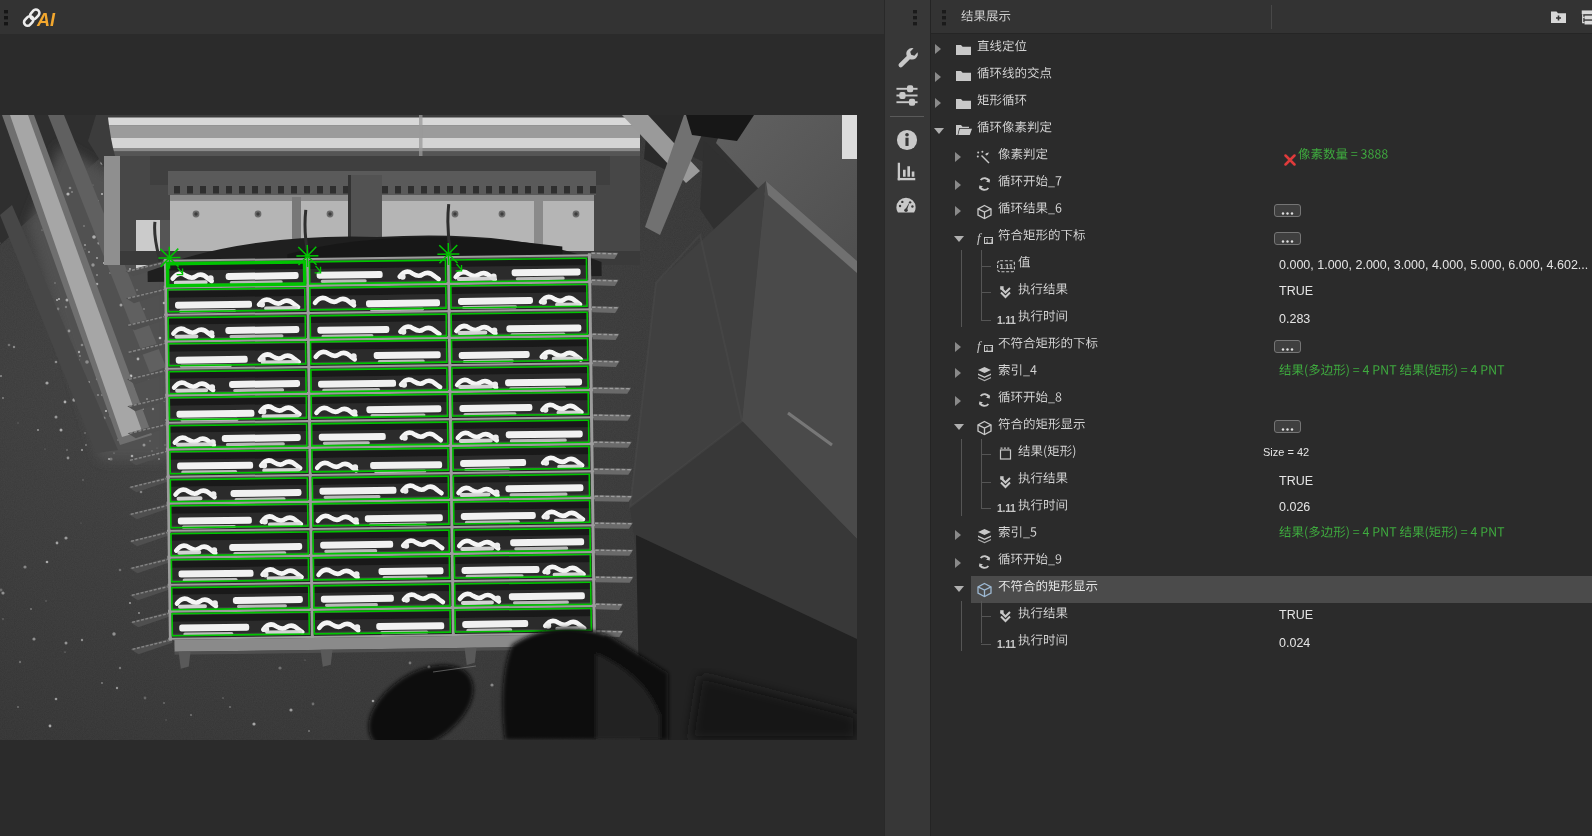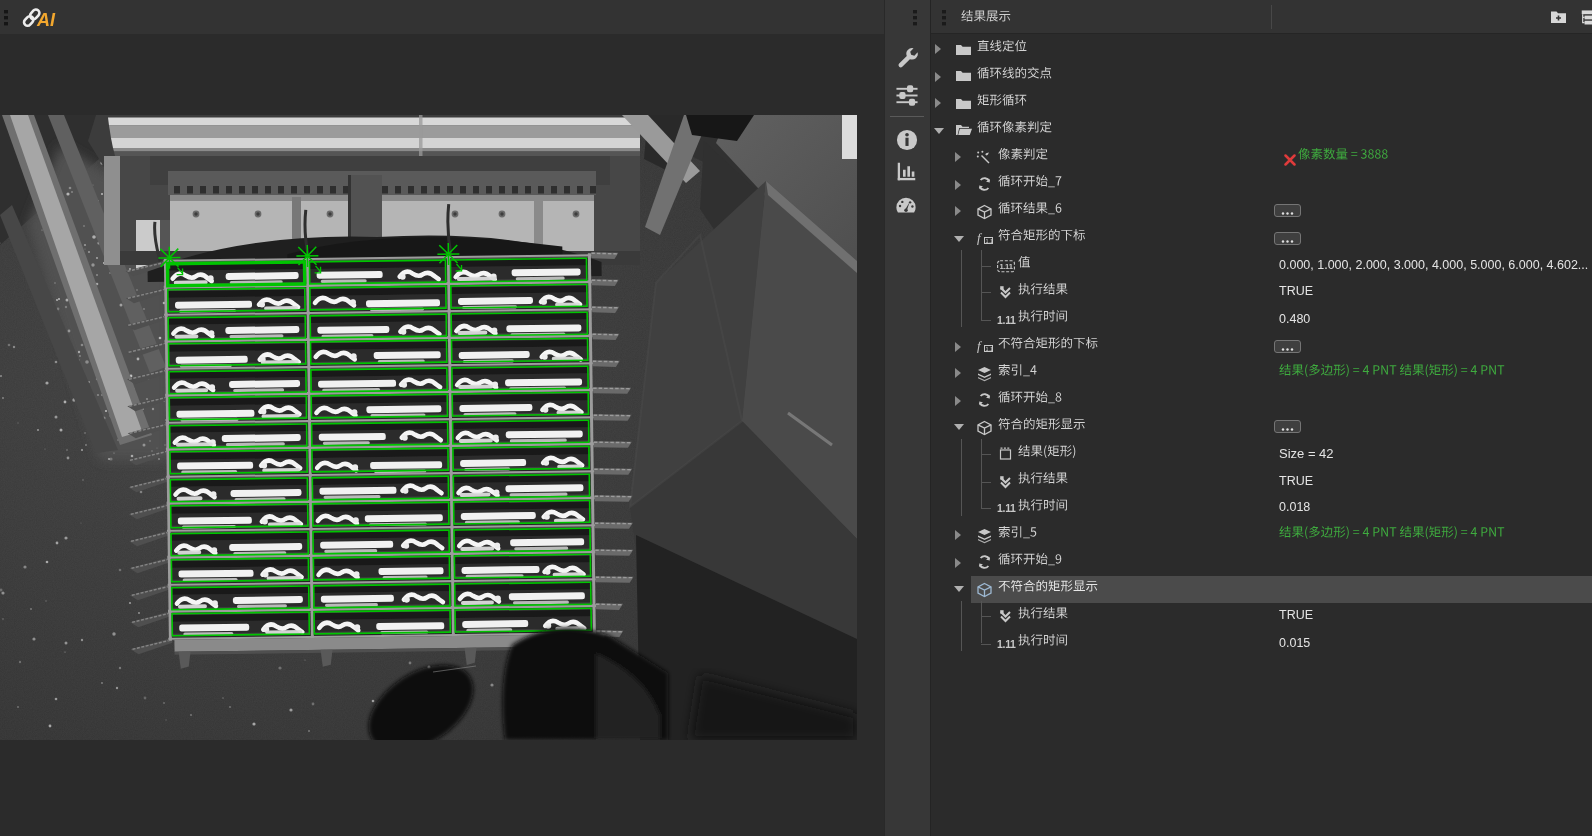--- a/index.html
+++ b/index.html
@@ -1231,21 +1231,21 @@
         <text x="0" y="12" font-family="Liberation Sans" font-weight="bold" font-size="10.5" fill="#c8c8c8" letter-spacing="-0.3">1.11</text>
       </svg></div>
     <div style="position:absolute;left:87px;top:311.3px">
       <svg width="50" height="12" style="overflow:visible;display:block" fill="#d4d4d4">
         <use href="#g32" transform="translate(0.0,9.50) scale(0.01250,-0.01250)"></use>
         <use href="#g33" transform="translate(12.5,9.50) scale(0.01250,-0.01250)"></use>
         <use href="#g34" transform="translate(25.0,9.50) scale(0.01250,-0.01250)"></use>
         <use href="#g35" transform="translate(37.5,9.50) scale(0.01250,-0.01250)"></use>
       </svg>
     </div>
-    <div style="position:absolute;left:348px;top:312px;font-size:12.5px;color:#e4e4e4;white-space:nowrap">0.480</div>
+    <div style="position:absolute;left:348px;top:312px;font-size:12.5px;color:#e4e4e4;white-space:nowrap">0.283</div>
     <div style="position:absolute;left:24px;top:342px;width:0;height:0;border-left:6px solid #8a8a8a;border-top:5px solid transparent;border-bottom:5px solid transparent"></div>
     <div style="position:absolute;left:45px;top:338px;width:18px;height:16px"><svg width="18" height="16" viewBox="0 0 18 16">
         <text x="1" y="12" font-family="Liberation Serif" font-style="italic" font-size="13" fill="#c8c8c8">f</text>
         <g stroke="#c8c8c8" stroke-width="1" fill="none">
           <rect x="8.5" y="7.5" width="8" height="6"></rect>
         </g>
         <text x="9.5" y="12.6" font-family="Liberation Sans" font-size="5.5" fill="#c8c8c8">1.1</text>
       </svg></div>
     <div style="position:absolute;left:67px;top:338.3px">
       <svg width="100" height="12" style="overflow:visible;display:block" fill="#d4d4d4">
@@ -1356,21 +1356,21 @@
     <div style="position:absolute;left:87px;top:446.3px">
       <svg width="58" height="12" style="overflow:visible;display:block" fill="#d4d4d4">
         <use href="#g24" transform="translate(0.0,9.50) scale(0.01250,-0.01250)"></use>
         <use href="#g25" transform="translate(12.5,9.50) scale(0.01250,-0.01250)"></use>
         <use href="#g40" transform="translate(25.0,9.50) scale(0.01250,-0.01250)"></use>
         <use href="#g9" transform="translate(29.2,9.50) scale(0.01250,-0.01250)"></use>
         <use href="#g10" transform="translate(41.7,9.50) scale(0.01250,-0.01250)"></use>
         <use href="#g43" transform="translate(54.2,9.50) scale(0.01250,-0.01250)"></use>
       </svg>
     </div>
-    <div style="position:absolute;left:348px;top:446px;font-size:13px;color:#e4e4e4;white-space:nowrap">Size = 42</div>
+    <div style="position:absolute;left:332px;top:446px;font-size:11px;color:#e4e4e4;white-space:nowrap">Size = 42</div>
     <div style="position:absolute;left:66px;top:474px;width:18px;height:16px"><svg width="17" height="16" viewBox="0 0 17 16">
         <g stroke="#c8c8c8" stroke-width="2" fill="none">
           <path d="M4 4 8.5 8.5 13 4"></path>
           <path d="M4 8.5 8.5 13 13 8.5"></path>
         </g>
         <rect x="3.2" y="2.2" width="3.4" height="3.4" fill="#c8c8c8"></rect>
       </svg></div>
     <div style="position:absolute;left:87px;top:473.3px">
       <svg width="50" height="12" style="overflow:visible;display:block" fill="#d4d4d4">
         <use href="#g32" transform="translate(0.0,9.50) scale(0.01250,-0.01250)"></use>
@@ -1384,21 +1384,21 @@
         <text x="0" y="12" font-family="Liberation Sans" font-weight="bold" font-size="10.5" fill="#c8c8c8" letter-spacing="-0.3">1.11</text>
       </svg></div>
     <div style="position:absolute;left:87px;top:500.3px">
       <svg width="50" height="12" style="overflow:visible;display:block" fill="#d4d4d4">
         <use href="#g32" transform="translate(0.0,9.50) scale(0.01250,-0.01250)"></use>
         <use href="#g33" transform="translate(12.5,9.50) scale(0.01250,-0.01250)"></use>
         <use href="#g34" transform="translate(25.0,9.50) scale(0.01250,-0.01250)"></use>
         <use href="#g35" transform="translate(37.5,9.50) scale(0.01250,-0.01250)"></use>
       </svg>
     </div>
-    <div style="position:absolute;left:348px;top:500px;font-size:12.5px;color:#e4e4e4;white-space:nowrap">0.018</div>
+    <div style="position:absolute;left:348px;top:500px;font-size:12.5px;color:#e4e4e4;white-space:nowrap">0.026</div>
     <div style="position:absolute;left:24px;top:530px;width:0;height:0;border-left:6px solid #8a8a8a;border-top:5px solid transparent;border-bottom:5px solid transparent"></div>
     <div style="position:absolute;left:45px;top:528px;width:18px;height:16px"><svg width="17" height="16" viewBox="0 0 17 16" fill="#c8c8c8">
         <path d="M8.5 1 15 4 8.5 7 2 4z"></path>
         <path d="M2 7.5l6.5 3 6.5-3 0 1.5-6.5 3-6.5-3z"></path>
         <path d="M2 11l6.5 3 6.5-3 0 1.2-6.5 3-6.5-3z" opacity=".85"></path>
       </svg></div>
     <div style="position:absolute;left:67px;top:527.3px">
       <svg width="39" height="12" style="overflow:visible;display:block" fill="#d4d4d4">
         <use href="#g37" transform="translate(0.0,9.50) scale(0.01250,-0.01250)"></use>
         <use href="#g38" transform="translate(12.5,9.50) scale(0.01250,-0.01250)"></use>
@@ -1492,21 +1492,21 @@
         <text x="0" y="12" font-family="Liberation Sans" font-weight="bold" font-size="10.5" fill="#c8c8c8" letter-spacing="-0.3">1.11</text>
       </svg></div>
     <div style="position:absolute;left:87px;top:635.3px">
       <svg width="50" height="12" style="overflow:visible;display:block" fill="#d4d4d4">
         <use href="#g32" transform="translate(0.0,9.50) scale(0.01250,-0.01250)"></use>
         <use href="#g33" transform="translate(12.5,9.50) scale(0.01250,-0.01250)"></use>
         <use href="#g34" transform="translate(25.0,9.50) scale(0.01250,-0.01250)"></use>
         <use href="#g35" transform="translate(37.5,9.50) scale(0.01250,-0.01250)"></use>
       </svg>
     </div>
-    <div style="position:absolute;left:348px;top:636px;font-size:12.5px;color:#e4e4e4;white-space:nowrap">0.015</div>
+    <div style="position:absolute;left:348px;top:636px;font-size:12.5px;color:#e4e4e4;white-space:nowrap">0.024</div>
     <div style="position:absolute;left:30px;top:250px;width:1px;height:77px;background:#555"></div>
     <div style="position:absolute;left:50px;top:250px;width:1px;height:70px;background:#555"></div>
     <div style="position:absolute;left:50px;top:266px;width:10px;height:1px;background:#555"></div>
     <div style="position:absolute;left:50px;top:292px;width:10px;height:1px;background:#555"></div>
     <div style="position:absolute;left:50px;top:320px;width:10px;height:1px;background:#555"></div>
     <div style="position:absolute;left:30px;top:439px;width:1px;height:77px;background:#555"></div>
     <div style="position:absolute;left:50px;top:439px;width:1px;height:70px;background:#555"></div>
     <div style="position:absolute;left:50px;top:454px;width:10px;height:1px;background:#555"></div>
     <div style="position:absolute;left:50px;top:482px;width:10px;height:1px;background:#555"></div>
     <div style="position:absolute;left:50px;top:508px;width:10px;height:1px;background:#555"></div>

